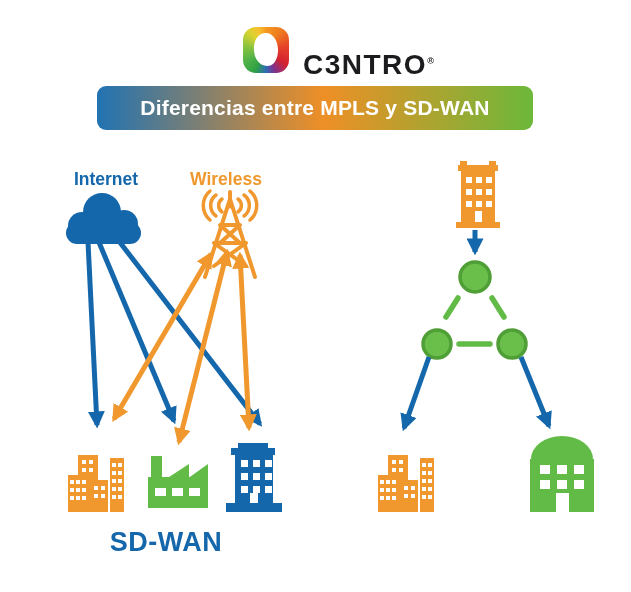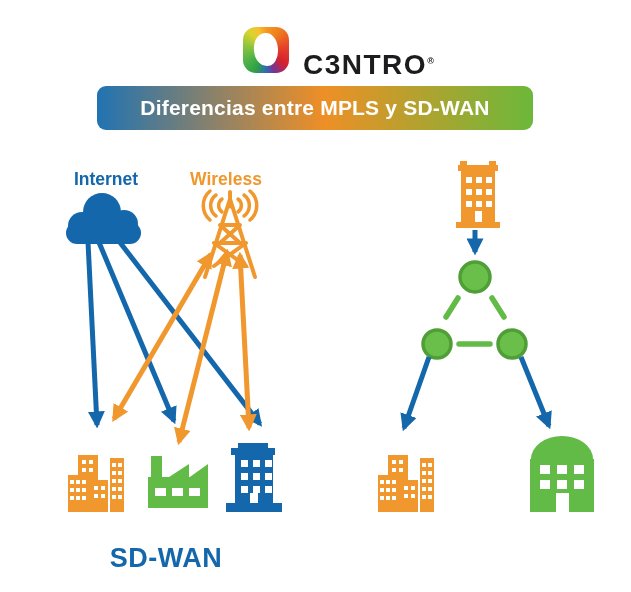--- a/index.html
+++ b/index.html
@@ -27,21 +27,21 @@
   
   .banner{position:absolute;left:97px;top:86px;width:436px;height:44px;border-radius:9px;
     background:linear-gradient(90deg,var(--banner-blue) 0%,var(--banner-orange) 52%,var(--banner-green) 100%);
     color:#fff;font-size:21px;font-weight:700;letter-spacing:.2px;
     display:flex;align-items:center;justify-content:center;}
 
   
   .lbl{position:absolute;text-align:center;font-weight:700;}
   .lbl-internet{left:56px;top:169px;width:100px;font-size:17.5px;color:var(--blue);}
   .lbl-wireless{left:176px;top:169px;width:100px;font-size:17.5px;color:var(--orange);}
-  .lbl-sdwan{left:96px;top:527px;width:140px;font-size:27px;color:var(--blue);letter-spacing:.5px;margin-top:16px;}
+  .lbl-sdwan{left:96px;top:527px;width:140px;font-size:27px;color:var(--blue);letter-spacing:.5px;}
   .lbl-mpls{left:417px;top:527px;width:140px;font-size:27px;color:var(--orange);letter-spacing:.5px;}
 
   
   .diagram{position:absolute;left:0;top:140px;width:631px;height:452px;}
   .f-blue{fill:var(--blue)} .f-orange{fill:var(--orange)} .f-green{fill:var(--green)} .f-white{fill:#fff}
   .node{fill:#6abf4b;stroke:var(--green-dark);stroke-width:3.5}
   .edge{stroke:var(--green);stroke-width:5.5;stroke-linecap:round;fill:none}
   .arrow{stroke-width:5;fill:none}
   .arrow-blue{stroke:var(--blue)}
   .arrow-orange{stroke:var(--orange)}

